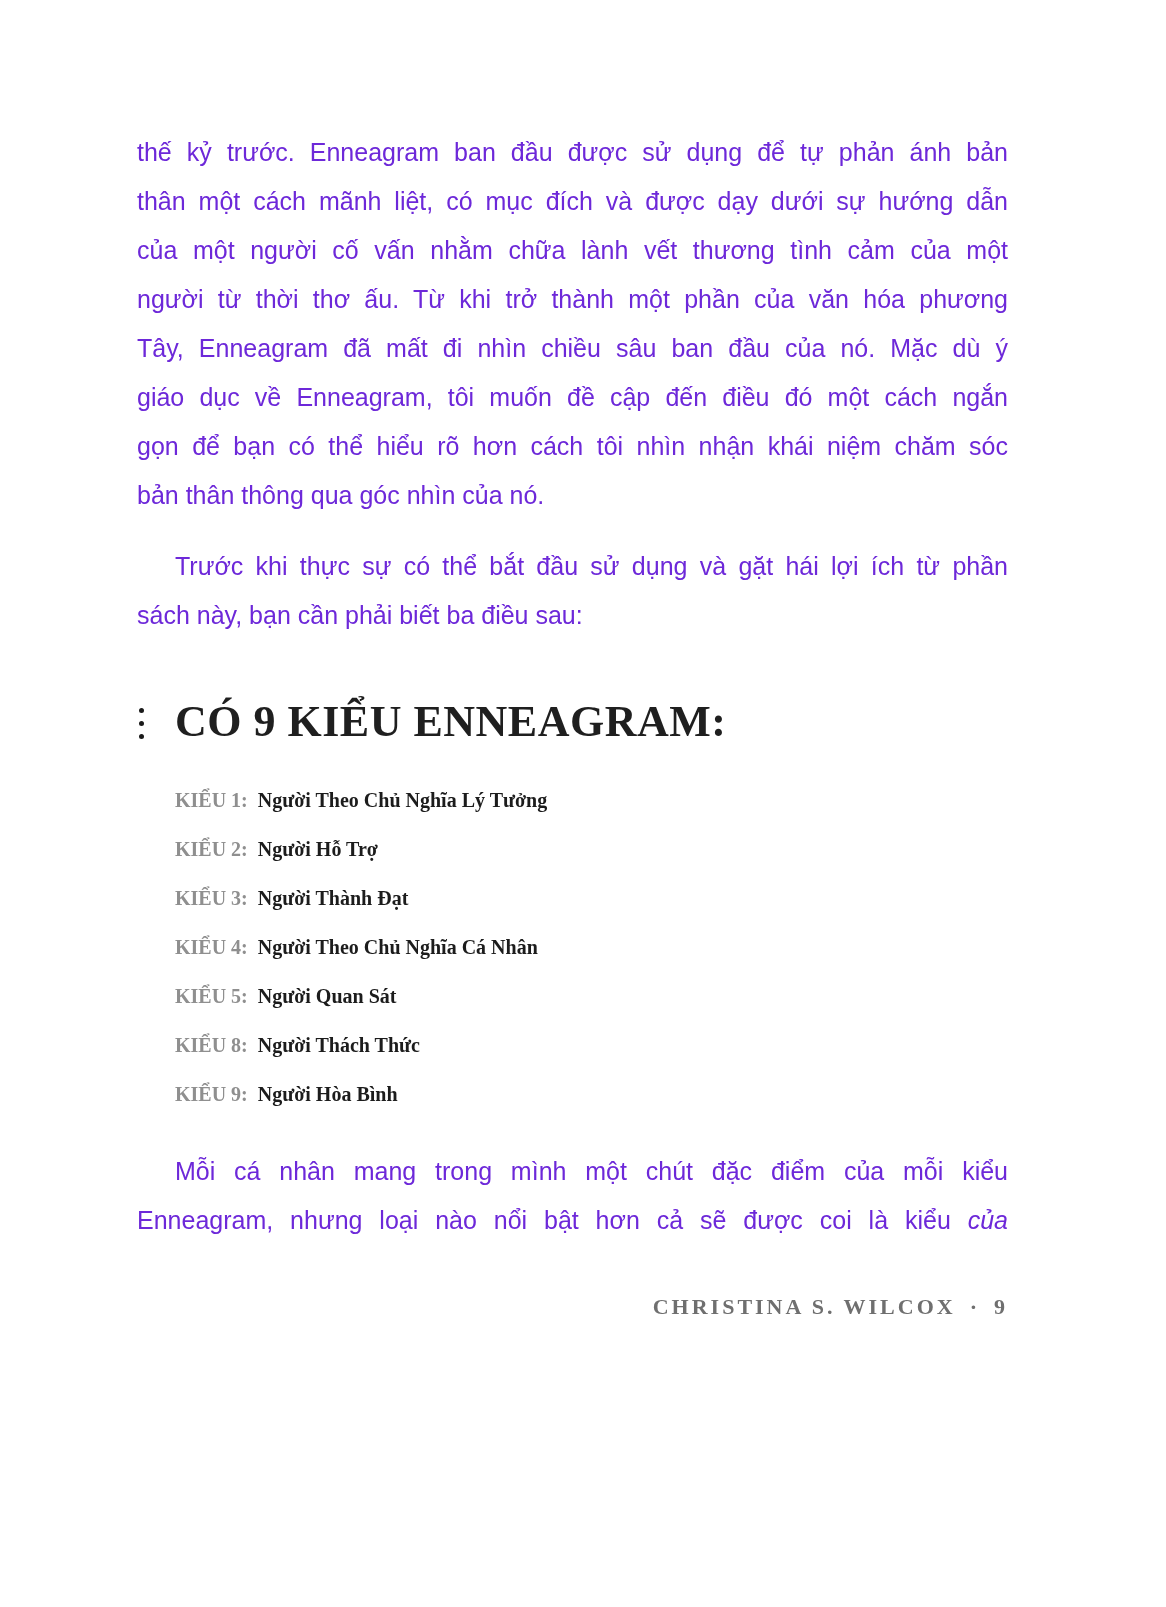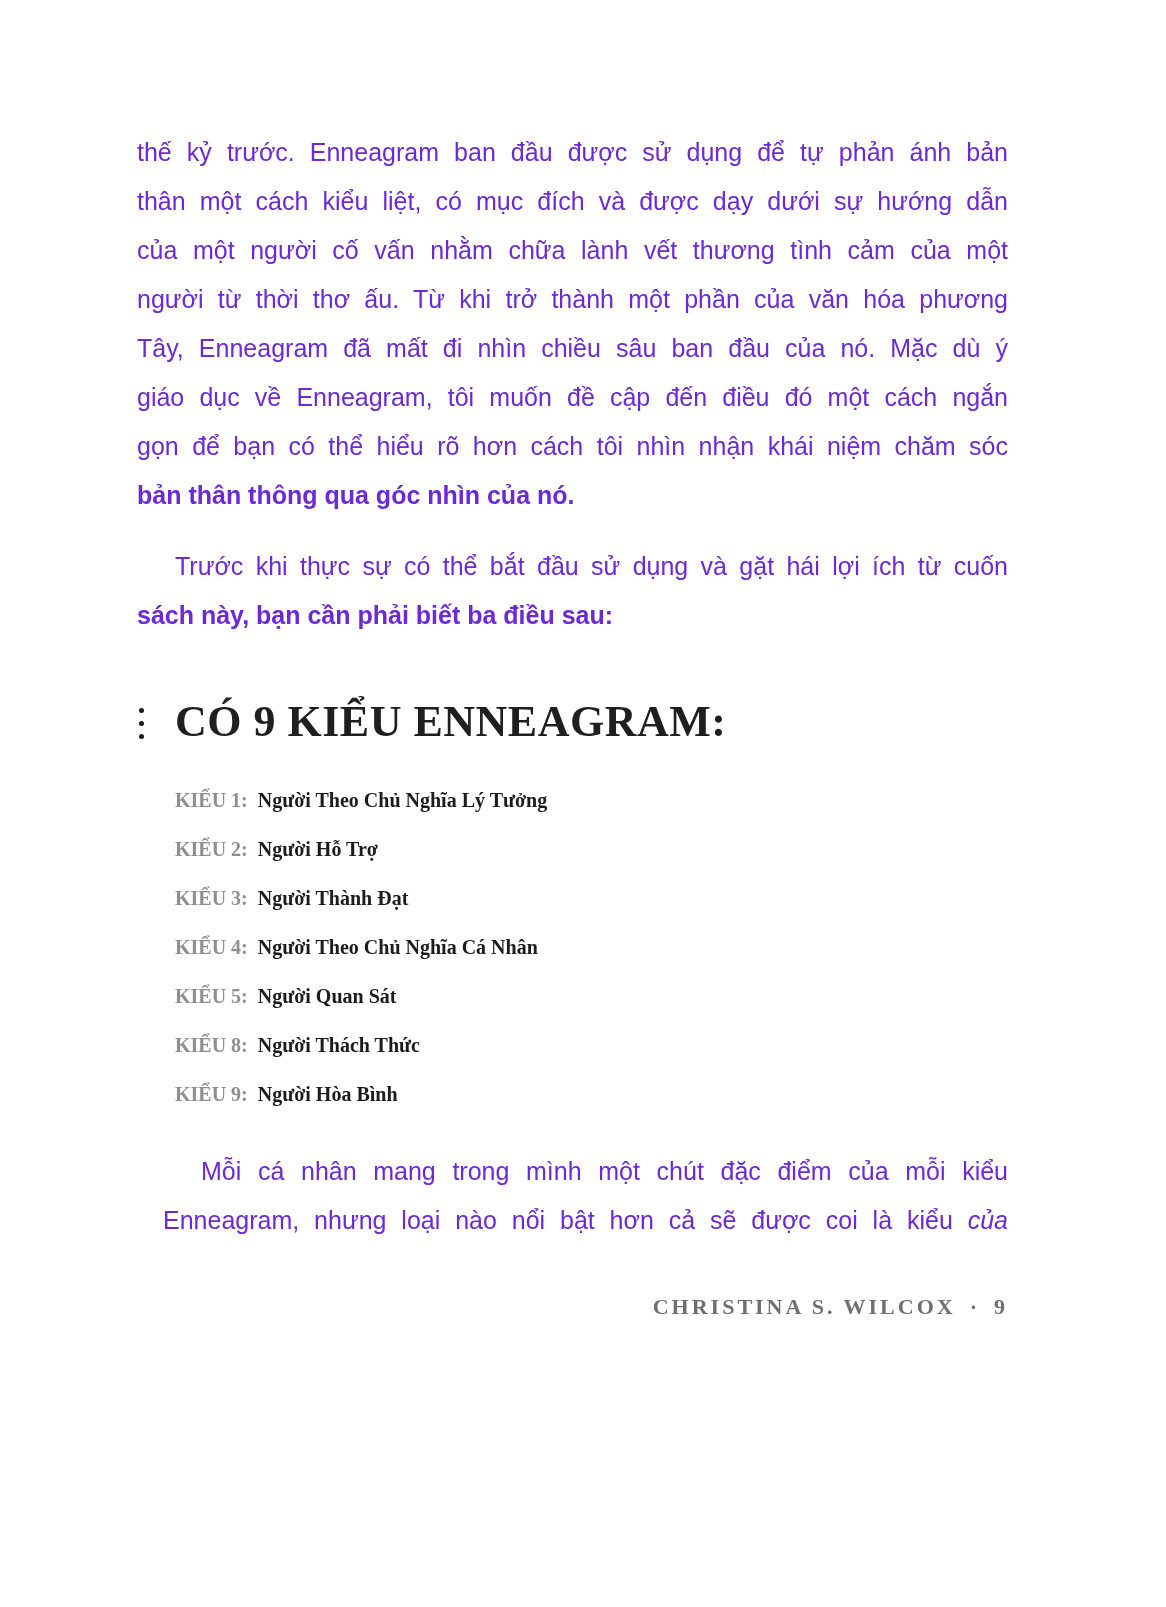--- a/index.html
+++ b/index.html
@@ -12,24 +12,24 @@
     box-sizing: border-box;
     padding: 128px 158px 0 137px; 
     overflow: hidden;
   }
   .content { width: 871px; }
 
   
   .para { color: #6d28d9; font-family: "Liberation Sans", "DejaVu Sans", sans-serif;
           font-size: 25px; line-height: 49px; }
   .para .ln { text-align: justify; text-align-last: justify; }
-  .para .ln.last { text-align: left; text-align-last: left; font-weight: bold; }
+  .para .ln.last { text-align: left; text-align-last: left; }
   .para .ln.indent { padding-left: 38px; }
   .p2 { margin-top: 22px; }
-  .p3 { margin-top: 28px; margin-left: 26px; }
+  .p3 { margin-top: 28px; }
   .it { font-style: italic; }
 
   
   .heading-row { position: relative; margin-top: 56px; height: 56px; }
   .v-dots { position: absolute; left: 2px; top: 12px; width: 6px;
             display: flex; flex-direction: column; gap: 8px; }
   .v-dots .dot { width: 5px; height: 5px; border-radius: 50%; background: #1a1a1a; }
   .heading {
     margin: 0 0 0 38px;
     font-family: "Liberation Serif", "DejaVu Serif", serif;
@@ -52,31 +52,31 @@
   .footer .sep { margin: 0 14px; }
 </style>
 </head>
 <body>
 
 <div class="page">
   <div class="content">
 
     <div class="para p1">
       <div class="ln">thế kỷ trước. Enneagram ban đầu được sử dụng để tự phản ánh bản</div>
-      <div class="ln">thân một cách kiểu liệt, có mục đích và được dạy dưới sự hướng dẫn</div>
+      <div class="ln">thân một cách mãnh liệt, có mục đích và được dạy dưới sự hướng dẫn</div>
       <div class="ln">của một người cố vấn nhằm chữa lành vết thương tình cảm của một</div>
       <div class="ln">người từ thời thơ ấu. Từ khi trở thành một phần của văn hóa phương</div>
       <div class="ln">Tây, Enneagram đã mất đi nhìn chiều sâu ban đầu của nó. Mặc dù ý</div>
       <div class="ln">giáo dục về Enneagram, tôi muốn đề cập đến điều đó một cách ngắn</div>
       <div class="ln">gọn để bạn có thể hiểu rõ hơn cách tôi nhìn nhận khái niệm chăm sóc</div>
       <div class="ln last">bản thân thông qua góc nhìn của nó.</div>
     </div>
 
     <div class="para p2">
-      <div class="ln indent">Trước khi thực sự có thể bắt đầu sử dụng và gặt hái lợi ích từ cuốn</div>
+      <div class="ln indent">Trước khi thực sự có thể bắt đầu sử dụng và gặt hái lợi ích từ phần</div>
       <div class="ln last">sách này, bạn cần phải biết ba điều sau:</div>
     </div>
 
     <div class="heading-row">
       <div class="v-dots">
         <div class="dot"></div>
         <div class="dot"></div>
         <div class="dot"></div>
       </div>
       <h2 class="heading">CÓ 9 KIỂU ENNEAGRAM:</h2>

